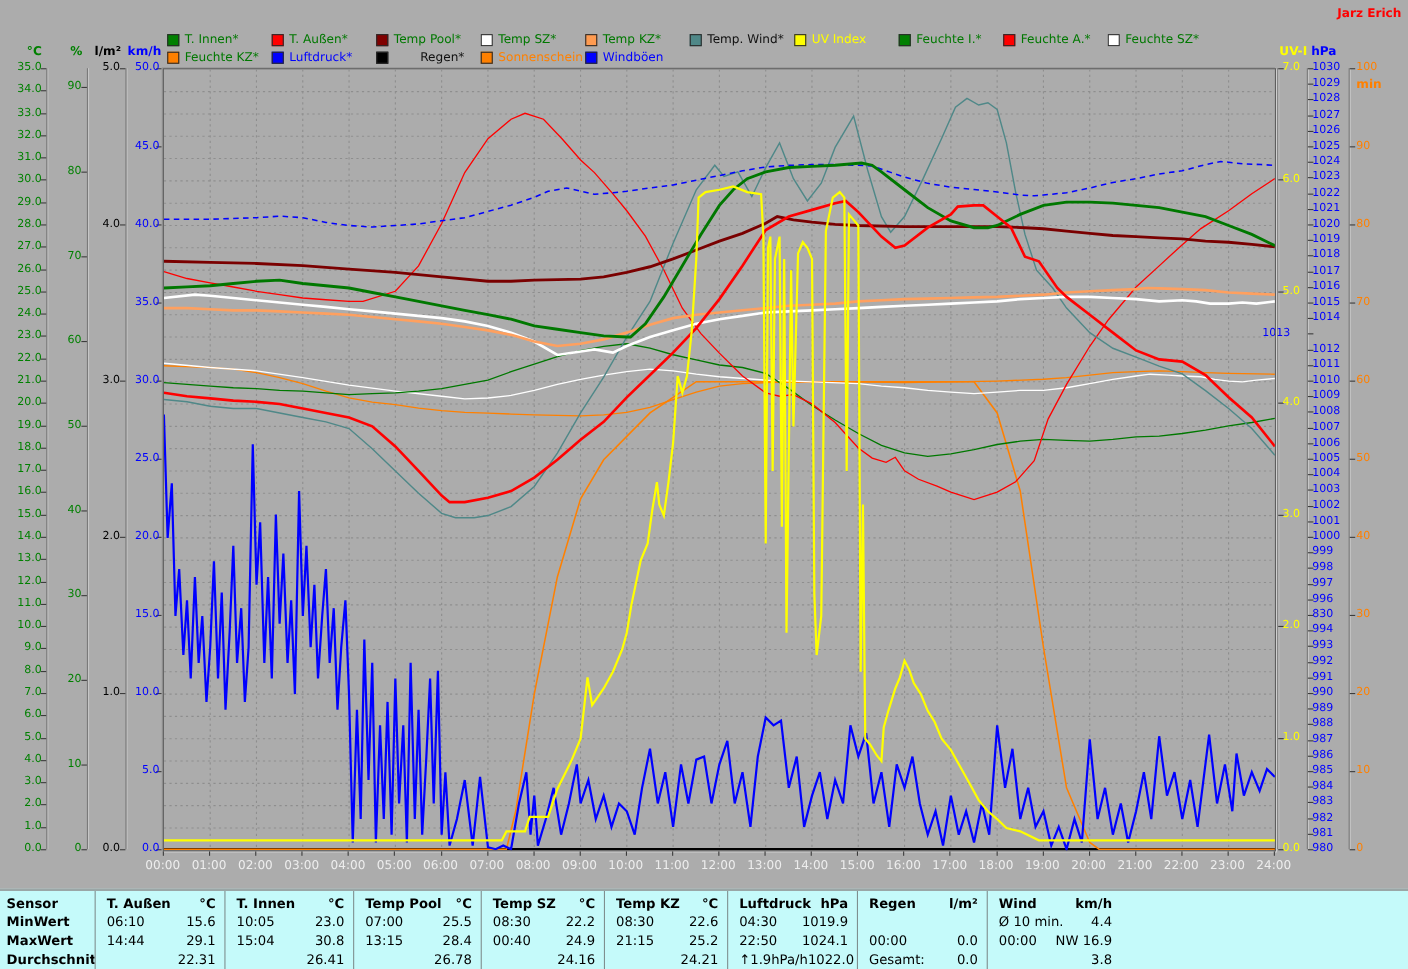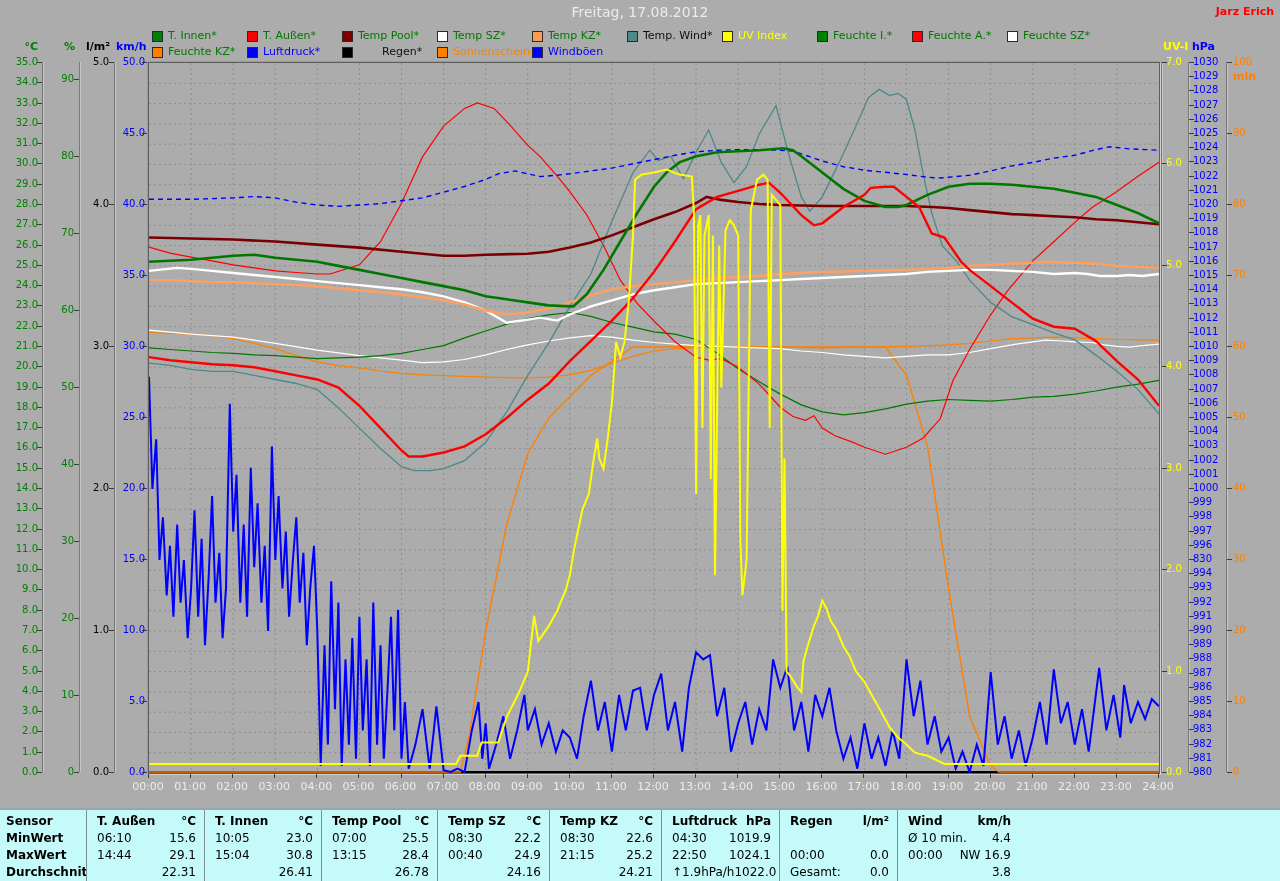--- a/index.html
+++ b/index.html
@@ -27,21 +27,20 @@
   .trow.hrow{font-weight:bold;}
   .trow .t1{flex:1;padding-left:10px;}
   .trow .t2{padding-right:8px;text-align:right;}
   .tcol.sensor .trow{font-weight:bold;padding-left:6px;}
   .tfill{flex:1;}
 </style>
 </head>
 <body>
 
 <div id="stage">
-  <div class="title">Freitag, 17.08.2012</div>
   <div class="author">Jarz Erich</div>
 
   <div class="legend-row" id="legend-row-0" style="top:30px">
       <div class="legend-item">
         <span class="swatch" style="background: rgb(0, 128, 0);"></span>
         <span style="color: rgb(0, 120, 0);">T. Innen*</span>
       </div>
       <div class="legend-item">
         <span class="swatch" style="background: rgb(255, 0, 0);"></span>
         <span style="color: rgb(0, 120, 0);">T. Außen*</span>
@@ -318,21 +317,21 @@
       <div class="ticklabel" style="top: 374.4px; color: rgb(0, 0, 255); left: 1193px; width: 44px;">1008</div>
       <div class="tick" style="top: 360.2px; width: 5px; left: 1189px;"></div>
       <div class="ticklabel" style="top: 360.2px; color: rgb(0, 0, 255); left: 1193px; width: 44px;">1009</div>
       <div class="tick" style="top: 346px; width: 5px; left: 1189px;"></div>
       <div class="ticklabel" style="top: 346px; color: rgb(0, 0, 255); left: 1193px; width: 44px;">1010</div>
       <div class="tick" style="top: 331.8px; width: 5px; left: 1189px;"></div>
       <div class="ticklabel" style="top: 331.8px; color: rgb(0, 0, 255); left: 1193px; width: 44px;">1011</div>
       <div class="tick" style="top: 317.6px; width: 5px; left: 1189px;"></div>
       <div class="ticklabel" style="top: 317.6px; color: rgb(0, 0, 255); left: 1193px; width: 44px;">1012</div>
       <div class="tick" style="top: 303.4px; width: 5px; left: 1189px;"></div>
-      <div class="ticklabel" style="top: 303.4px; color: rgb(0, 0, 255); left: 1193px; width: 44px;">1013</div>
+      <div class="ticklabel" style="top: 303.4px; color: rgb(0, 0, 255); left: 1129px; width: 44px; text-align: right;">1013</div>
       <div class="tick" style="top: 289.2px; width: 5px; left: 1189px;"></div>
       <div class="ticklabel" style="top: 289.2px; color: rgb(0, 0, 255); left: 1193px; width: 44px;">1014</div>
       <div class="tick" style="top: 275px; width: 5px; left: 1189px;"></div>
       <div class="ticklabel" style="top: 275px; color: rgb(0, 0, 255); left: 1193px; width: 44px;">1015</div>
       <div class="tick" style="top: 260.8px; width: 5px; left: 1189px;"></div>
       <div class="ticklabel" style="top: 260.8px; color: rgb(0, 0, 255); left: 1193px; width: 44px;">1016</div>
       <div class="tick" style="top: 246.6px; width: 5px; left: 1189px;"></div>
       <div class="ticklabel" style="top: 246.6px; color: rgb(0, 0, 255); left: 1193px; width: 44px;">1017</div>
       <div class="tick" style="top: 232.4px; width: 5px; left: 1189px;"></div>
       <div class="ticklabel" style="top: 232.4px; color: rgb(0, 0, 255); left: 1193px; width: 44px;">1018</div>

